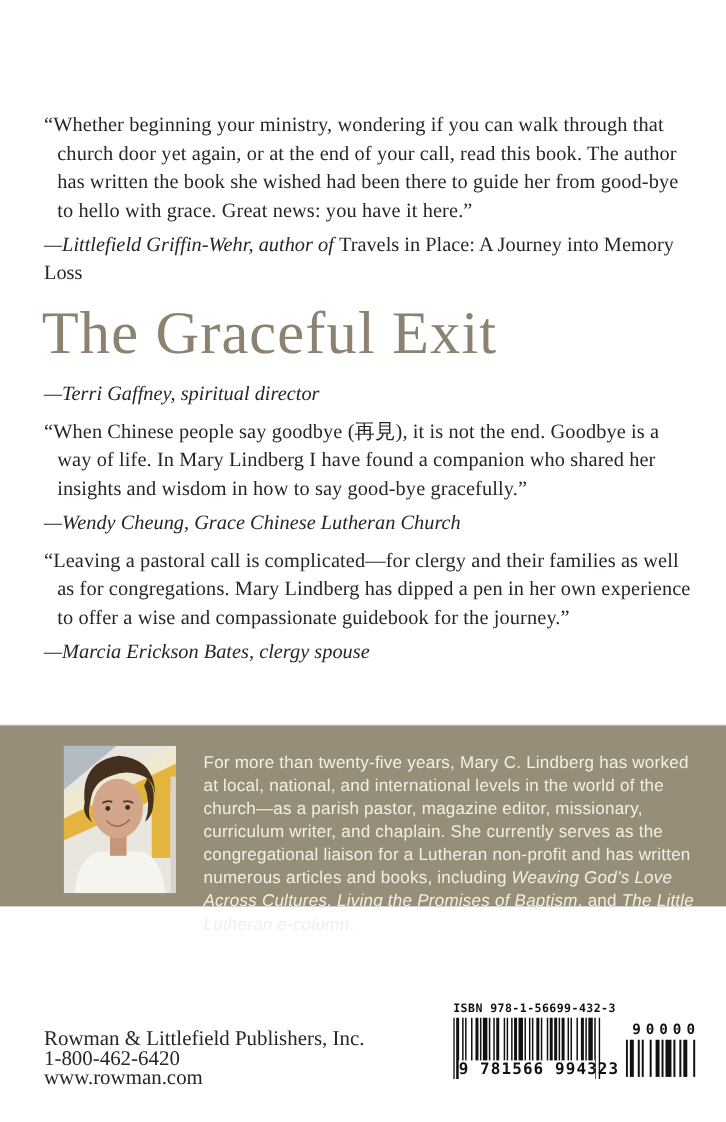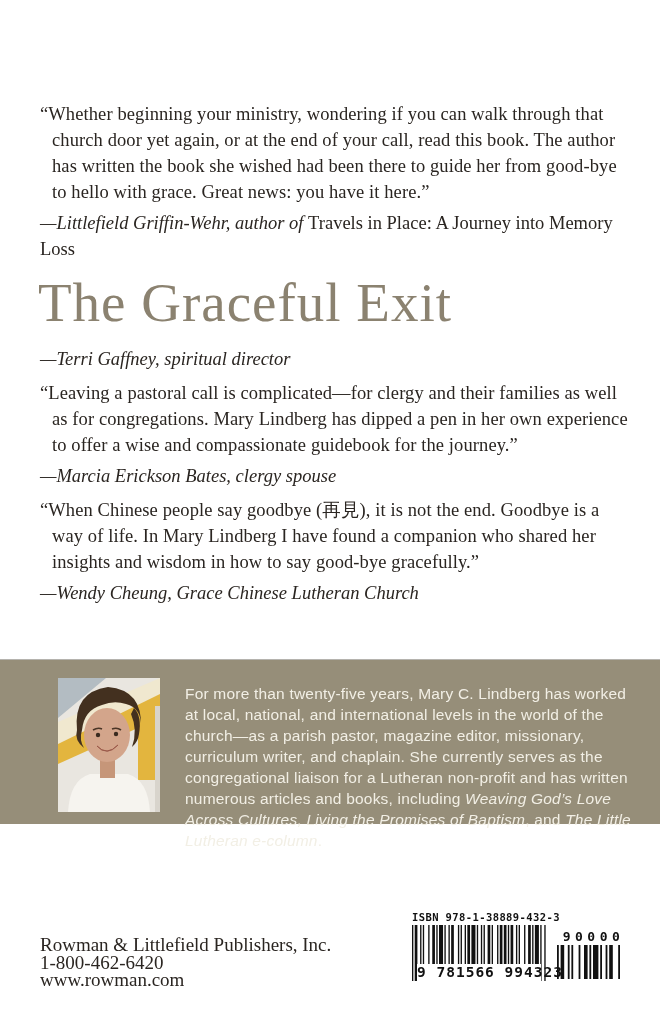--- a/index.html
+++ b/index.html
@@ -75,21 +75,21 @@
     text-align:center; white-space:nowrap;
   }
   .bc-bars-wrap { position:relative; width:134px; height:56px; margin-top:2px; }
   .bc-bars-wrap svg { display:block; }
   .bc-digits {
     position:absolute; left:5px; right:5px; bottom:0; height:17px;
     background:#fff;
     font-size:14.5px; font-weight:bold; letter-spacing:1px;
     text-align:center; line-height:17px; white-space:nowrap;
   }
-  .bc-supp { position:absolute; left:152px; top:18px; width:70px; }
+  .bc-supp { position:absolute; left:164px; top:18px; width:70px; }
   .bc-supp-digits {
     font-size:13px; font-weight:bold; letter-spacing:4.5px;
     text-align:center; white-space:nowrap; margin-left:3px;
   }
   .bc-supp svg { display:block; margin-top:1px; }
 </style>
 </head>
 <body>
 
 <div class="cover">
@@ -101,27 +101,27 @@
       <p class="q-attr"><span>—Littlefield Griffin-Wehr, author of </span><span class="roman">Travels in Place: A Journey into Memory Loss</span></p>
     </div>
 
     <h1 class="book-title" style="color: rgb(139, 130, 112); font-family: Liberation Serif, serif;">The Graceful Exit</h1>
 
     <div class="quote-block">
       <p class="q-attr"><span>—Terri Gaffney, spiritual director</span><span class="roman"></span></p>
     </div>
 
     <div class="quote-block">
+      <p class="q-text">“When Chinese people say goodbye (再見), it is not the end. Goodbye is a way of life. In Mary Lindberg I have found a companion who shared her insights and wisdom in how to say good-bye gracefully.”</p>
+      <p class="q-attr"><span>—Wendy Cheung, Grace Chinese Lutheran Church</span><span class="roman"></span></p>
+    </div>
+
+    <div class="quote-block">
       <p class="q-text">“Leaving a pastoral call is complicated—for clergy and their families as well as for congregations. Mary Lindberg has dipped a pen in her own experience to offer a wise and compassionate guidebook for the journey.”</p>
       <p class="q-attr"><span>—Marcia Erickson Bates, clergy spouse</span><span class="roman"></span></p>
-    </div>
-
-    <div class="quote-block">
-      <p class="q-text">“When Chinese people say goodbye (再見), it is not the end. Goodbye is a way of life. In Mary Lindberg I have found a companion who shared her insights and wisdom in how to say good-bye gracefully.”</p>
-      <p class="q-attr"><span>—Wendy Cheung, Grace Chinese Lutheran Church</span><span class="roman"></span></p>
     </div>
 
   </div>
 
   <div class="band" style="background: rgb(150, 142, 121);">
 
     <svg class="author-photo" viewBox="0 0 102 134" xmlns="http://www.w3.org/2000/svg" preserveAspectRatio="none">
       <rect x="0" y="0" width="102" height="134" fill="#e9e6e0"></rect>
       <polygon points="0,0 48,0 0,40" fill="#b3bcc2"></polygon>
       <polygon points="0,44 102,0 102,16 0,66" fill="#f0e8cf"></polygon>
@@ -145,21 +145,21 @@
   </div>
 
   <div class="publisher">
     <div>Rowman &amp; Littlefield Publishers, Inc.</div>
     <div>1-800-462-6420</div>
     <div>www.rowman.com</div>
   </div>
 
   <div class="barcode">
     <div class="bc-main">
-      <div class="bc-isbn">ISBN 978-1-38889-432-3</div>
+      <div class="bc-isbn">ISBN 978-1-56699-432-3</div>
       <div class="bc-bars-wrap">
         <svg id="bars-main" width="134" height="56" xmlns="http://www.w3.org/2000/svg">
             <rect x="0" y="0" width="1.35" height="56" fill="#111111"></rect>
             <rect x="2.7" y="0" width="2.7" height="56" fill="#111111"></rect>
             <rect x="8.100000000000001" y="0" width="1.35" height="56" fill="#111111"></rect>
             <rect x="10.8" y="0" width="1.35" height="56" fill="#111111"></rect>
             <rect x="16.200000000000003" y="0" width="1.35" height="56" fill="#111111"></rect>
             <rect x="20.250000000000004" y="0" width="2.7" height="56" fill="#111111"></rect>
             <rect x="24.300000000000004" y="0" width="1.35" height="56" fill="#111111"></rect>
             <rect x="27.000000000000007" y="0" width="4.050000000000001" height="56" fill="#111111"></rect>

